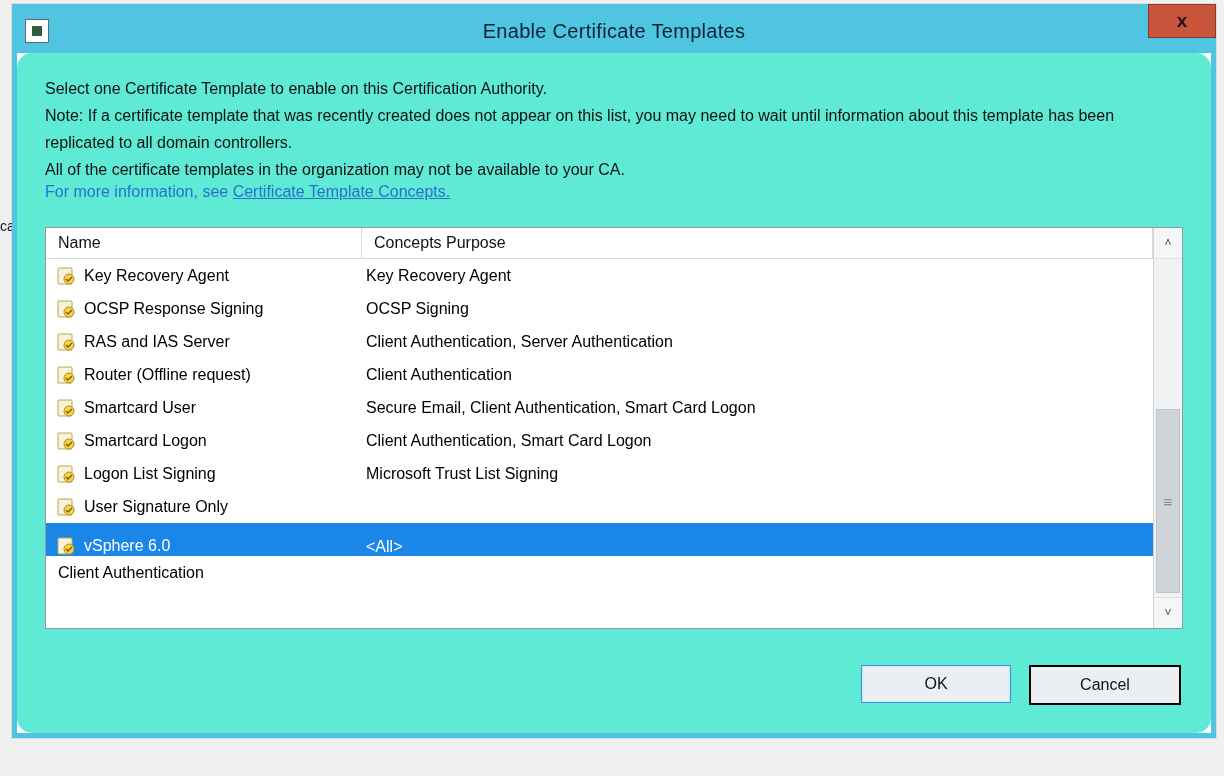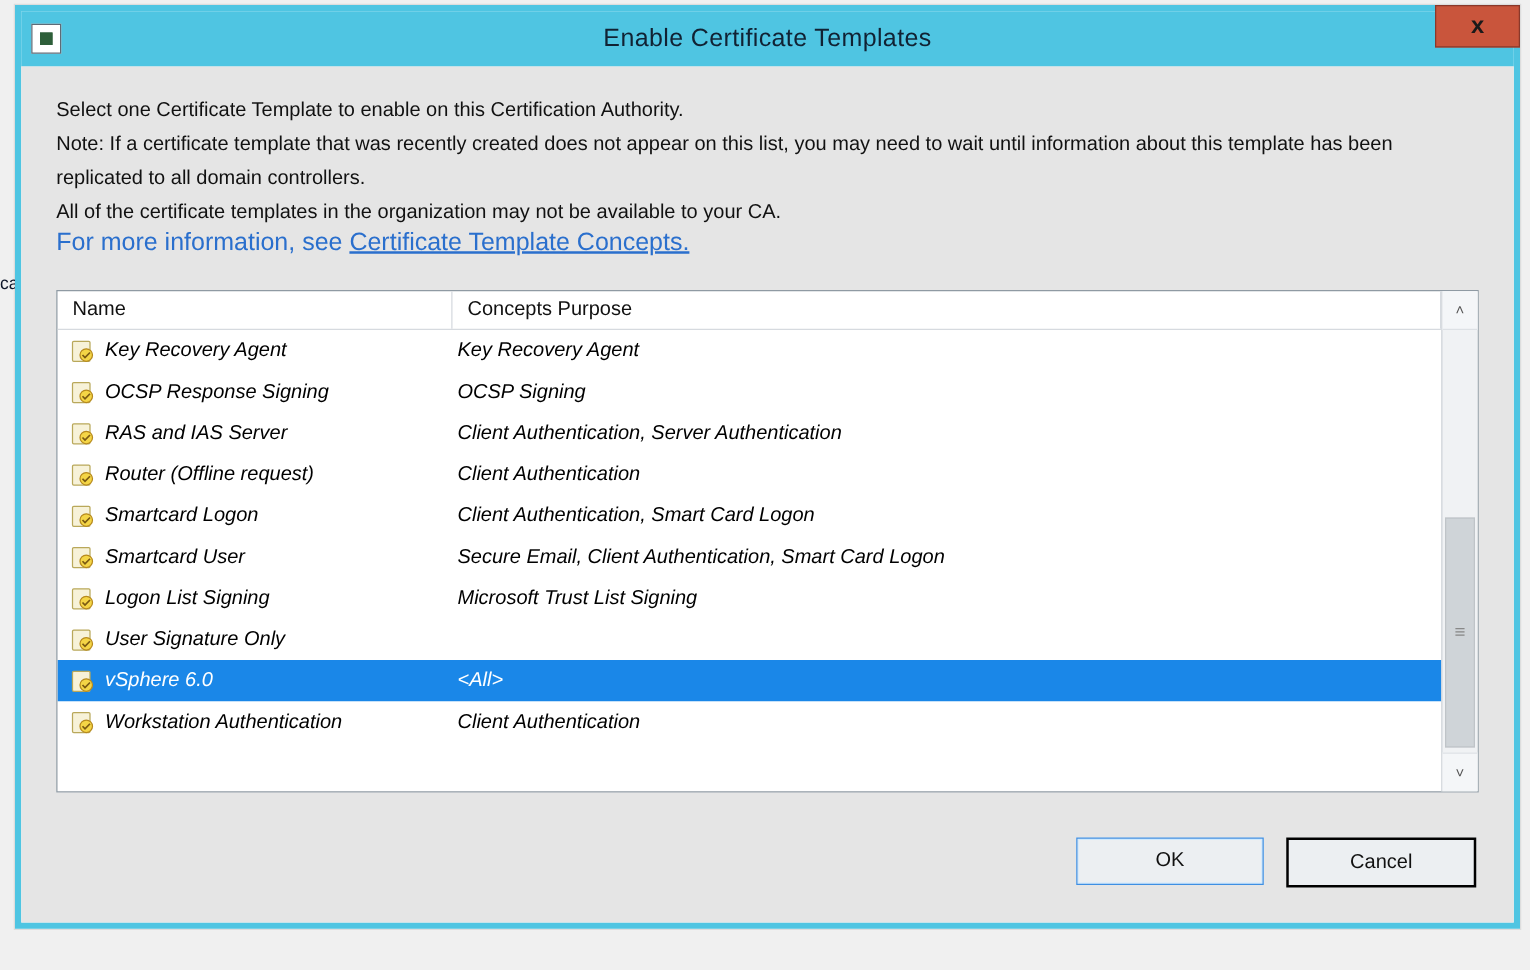--- a/index.html
+++ b/index.html
@@ -68,24 +68,25 @@
     background:#c9553c;
     display:flex;align-items:center;justify-content:center;
     color:#1a1a1a;
     font-weight:700;
     font-size:19px;
     border:1px solid #8a382a;
     cursor:pointer;
   }
   .client{
     padding:22px 28px 24px 28px;
-    background:#e5e5e5;
+    background:#5eead4;
+    border-radius:15px;
   }
   .intro{font-size:16px;line-height:27px;color:#111;}
-  .info-row{margin-top:0;color:#2a6fcd;font-size:20px;}
+  .info-row{margin-top:0;color:#2a6fcd;font-size:16px;}
   .info-row .link{color:#2a6fcd;text-decoration:underline;}
   .listview{
     margin-top:26px;
     border:1px solid #8f9aa3;
     background:#fff;
     height:402px;
     position:relative;
     display:flex;
     box-sizing:border-box;
   }
@@ -114,31 +115,30 @@
   .lv-hcol.name{width:316px;}
   .lv-hcol.purpose{flex:1;}
   .rows{}
   .row{
     height:33px;
     display:flex;
     align-items:center;
     padding-left:8px;
     box-sizing:border-box;
     cursor:default;
-    font-style:italic;
   }
   .row .cell-name{
     width:308px;
     display:flex;align-items:center;
     gap:8px;
     padding-left:2px;
     box-sizing:border-box;
   }
   .row .cell-purpose{flex:1;padding-left:4px;}
-  .row.selected{background:#1a87e8;color:#fff;}
+  .row.selected{background:#1a87e8;color:#fff;align-items:flex-end;}
   .row.selected .cell-purpose,
   .row.selected .cell-name span{color:#fff;}
   
   .cert-icon{
     width:20px;height:20px;
     position:relative;
     flex:0 0 20px;
   }
   .cert-icon svg{width:20px;height:20px;display:block;}
   
@@ -279,46 +279,46 @@
               </div>
               <div class="row">
                 <div class="cell-name">
                   <span class="cert-icon">
                     <svg viewBox="0 0 20 20">
   <rect x="2" y="2" width="14" height="16" rx="1" fill="#f7f2d8" stroke="#b9a85a"></rect>
   <circle cx="13" cy="13" r="5" fill="#f4d546" stroke="#b78a1e"></circle>
   <path d="M10 13 l2 2 l4 -4" fill="none" stroke="#7a5a12" stroke-width="1.4"></path>
 </svg>
                   </span>
+                  <span>Smartcard User</span>
+                </div>
+                <div class="cell-purpose">Secure Email, Client Authentication, Smart Card Logon</div>
+              </div>
+              <div class="row">
+                <div class="cell-name">
+                  <span class="cert-icon">
+                    <svg viewBox="0 0 20 20">
+  <rect x="2" y="2" width="14" height="16" rx="1" fill="#f7f2d8" stroke="#b9a85a"></rect>
+  <circle cx="13" cy="13" r="5" fill="#f4d546" stroke="#b78a1e"></circle>
+  <path d="M10 13 l2 2 l4 -4" fill="none" stroke="#7a5a12" stroke-width="1.4"></path>
+</svg>
+                  </span>
                   <span>Smartcard Logon</span>
                 </div>
                 <div class="cell-purpose">Client Authentication, Smart Card Logon</div>
               </div>
               <div class="row">
                 <div class="cell-name">
                   <span class="cert-icon">
                     <svg viewBox="0 0 20 20">
   <rect x="2" y="2" width="14" height="16" rx="1" fill="#f7f2d8" stroke="#b9a85a"></rect>
   <circle cx="13" cy="13" r="5" fill="#f4d546" stroke="#b78a1e"></circle>
   <path d="M10 13 l2 2 l4 -4" fill="none" stroke="#7a5a12" stroke-width="1.4"></path>
 </svg>
                   </span>
-                  <span>Smartcard User</span>
-                </div>
-                <div class="cell-purpose">Secure Email, Client Authentication, Smart Card Logon</div>
-              </div>
-              <div class="row">
-                <div class="cell-name">
-                  <span class="cert-icon">
-                    <svg viewBox="0 0 20 20">
-  <rect x="2" y="2" width="14" height="16" rx="1" fill="#f7f2d8" stroke="#b9a85a"></rect>
-  <circle cx="13" cy="13" r="5" fill="#f4d546" stroke="#b78a1e"></circle>
-  <path d="M10 13 l2 2 l4 -4" fill="none" stroke="#7a5a12" stroke-width="1.4"></path>
-</svg>
-                  </span>
                   <span>Logon List Signing</span>
                 </div>
                 <div class="cell-purpose">Microsoft Trust List Signing</div>
               </div>
               <div class="row">
                 <div class="cell-name">
                   <span class="cert-icon">
                     <svg viewBox="0 0 20 20">
   <rect x="2" y="2" width="14" height="16" rx="1" fill="#f7f2d8" stroke="#b9a85a"></rect>
   <circle cx="13" cy="13" r="5" fill="#f4d546" stroke="#b78a1e"></circle>
@@ -335,30 +335,20 @@
   <rect x="2" y="2" width="14" height="16" rx="1" fill="#f7f2d8" stroke="#b9a85a"></rect>
   <circle cx="13" cy="13" r="5" fill="#f4d546" stroke="#b78a1e"></circle>
   <path d="M10 13 l2 2 l4 -4" fill="none" stroke="#7a5a12" stroke-width="1.4"></path>
 </svg>
                   </span>
                   <span>vSphere 6.0</span>
                 </div>
                 <div class="cell-purpose">&lt;All&gt;</div>
               </div>
               <div class="row">
-                <div class="cell-name">
-                  <span class="cert-icon">
-                    <svg viewBox="0 0 20 20">
-  <rect x="2" y="2" width="14" height="16" rx="1" fill="#f7f2d8" stroke="#b9a85a"></rect>
-  <circle cx="13" cy="13" r="5" fill="#f4d546" stroke="#b78a1e"></circle>
-  <path d="M10 13 l2 2 l4 -4" fill="none" stroke="#7a5a12" stroke-width="1.4"></path>
-</svg>
-                  </span>
-                  <span>Workstation Authentication</span>
-                </div>
                 <div class="cell-purpose">Client Authentication</div>
               </div>
             </div>
         </div>
         <div class="vscroll">
           <div class="sb-btn">
             <span>˄</span>
           </div>
           <div class="sb-track">
             <div class="sb-thumb">

